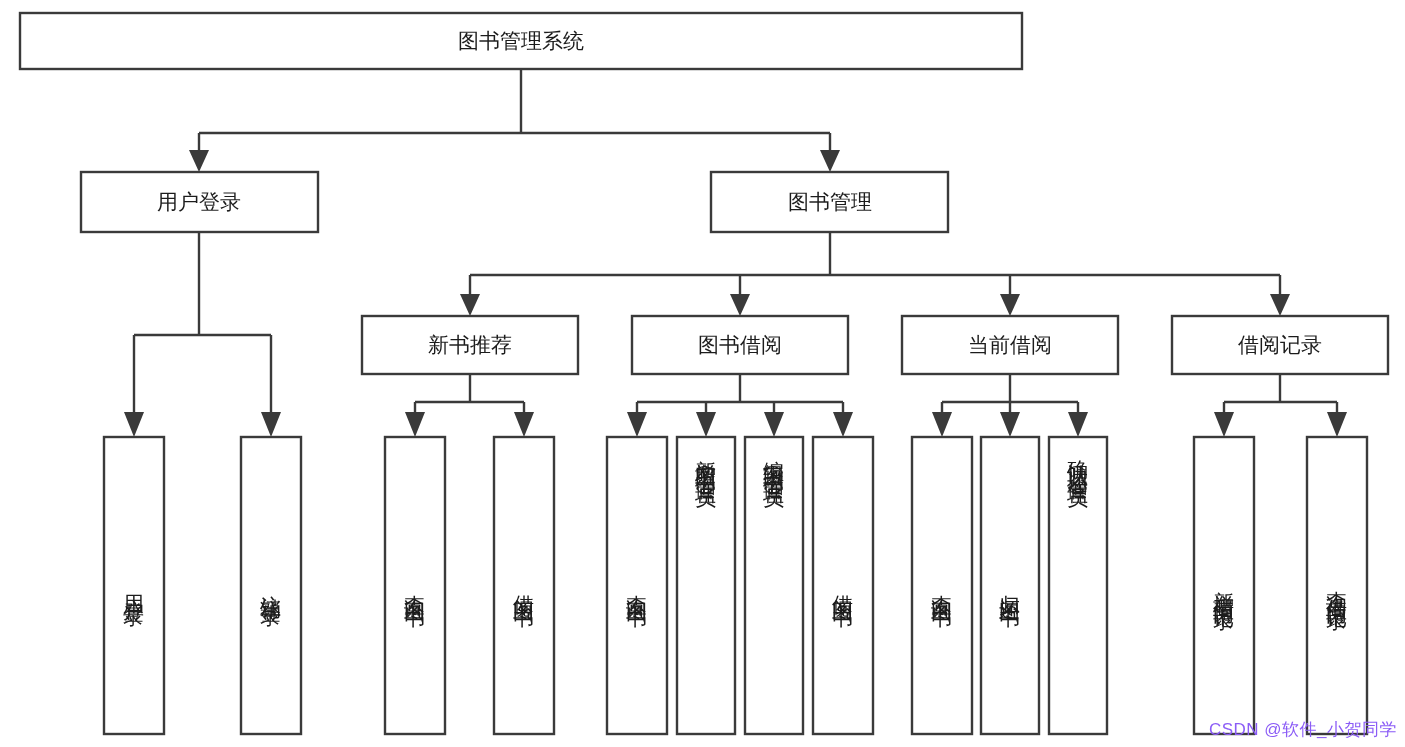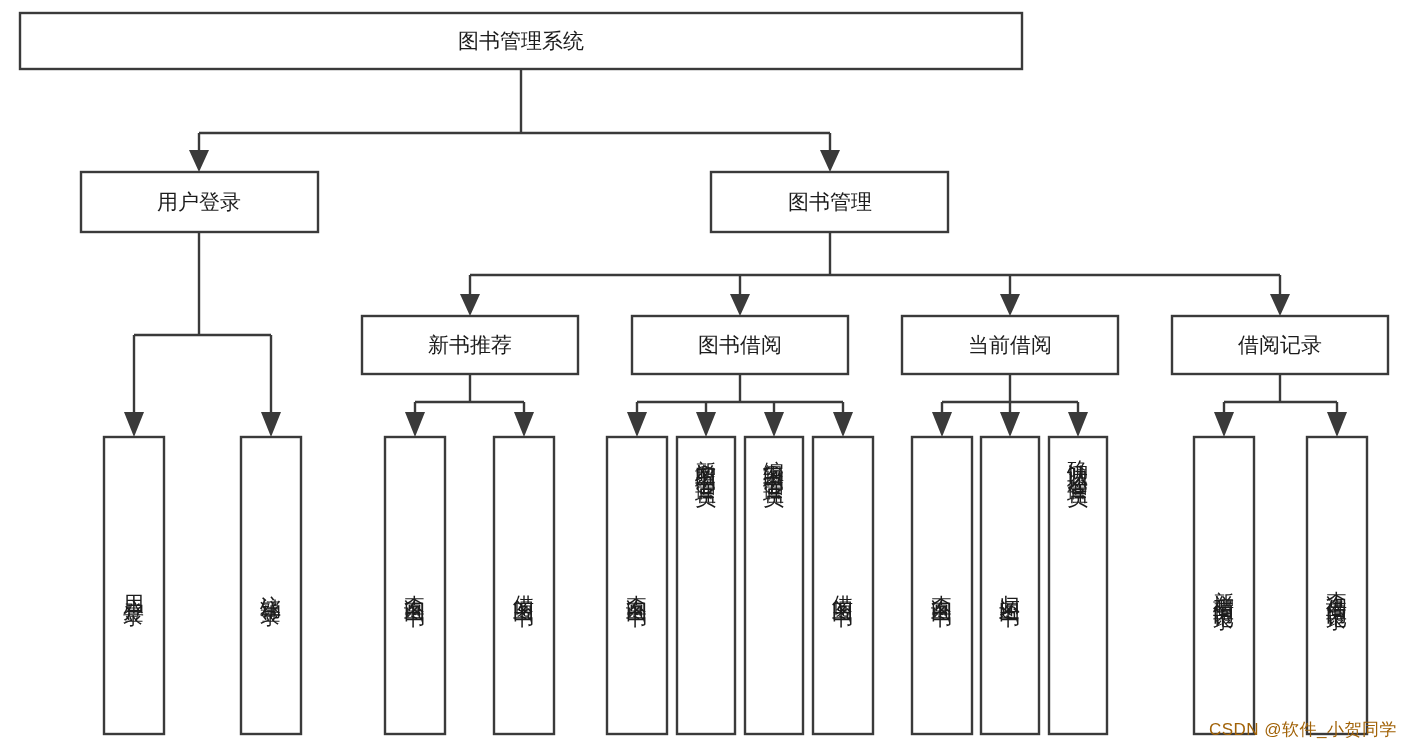--- a/index.html
+++ b/index.html
@@ -66,21 +66,21 @@
     color: #1c1c1c;
     letter-spacing: 4px;
     white-space: nowrap;
   }
   .watermark {
     position: absolute;
     right: 8px;
     bottom: 6px;
     font-family: "Liberation Sans", "DejaVu Sans", sans-serif;
     font-size: 17px;
-    color: #a16207;
+    color: #8b5cf6;
     white-space: nowrap;
     letter-spacing: 0.5px;
   }
 </style>
 </head>
 <body>
 
 <div id="diagram-root">
 
   <svg class="diagram" viewBox="0 0 1405 747" xmlns="http://www.w3.org/2000/svg">

